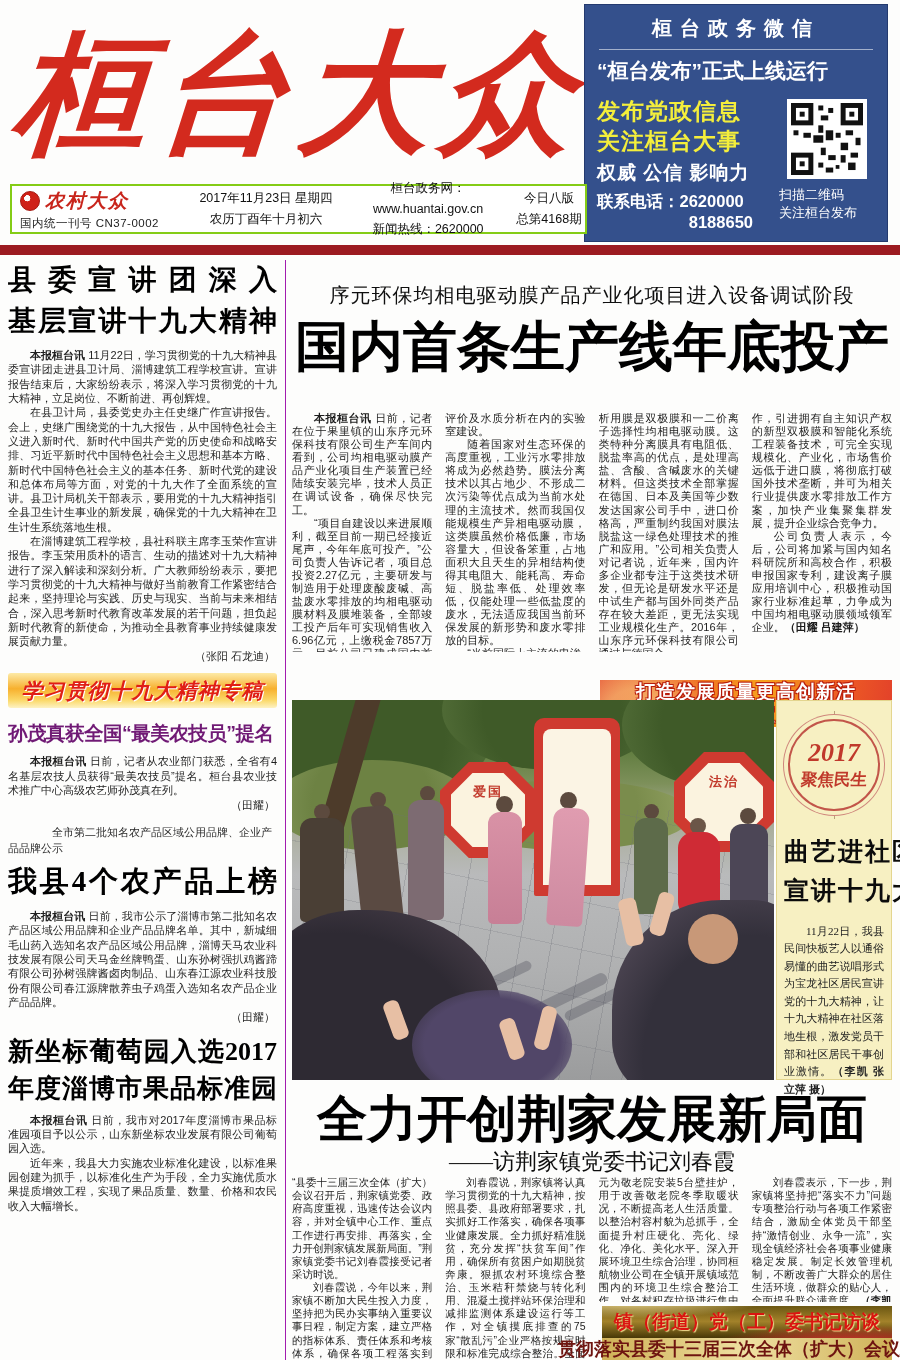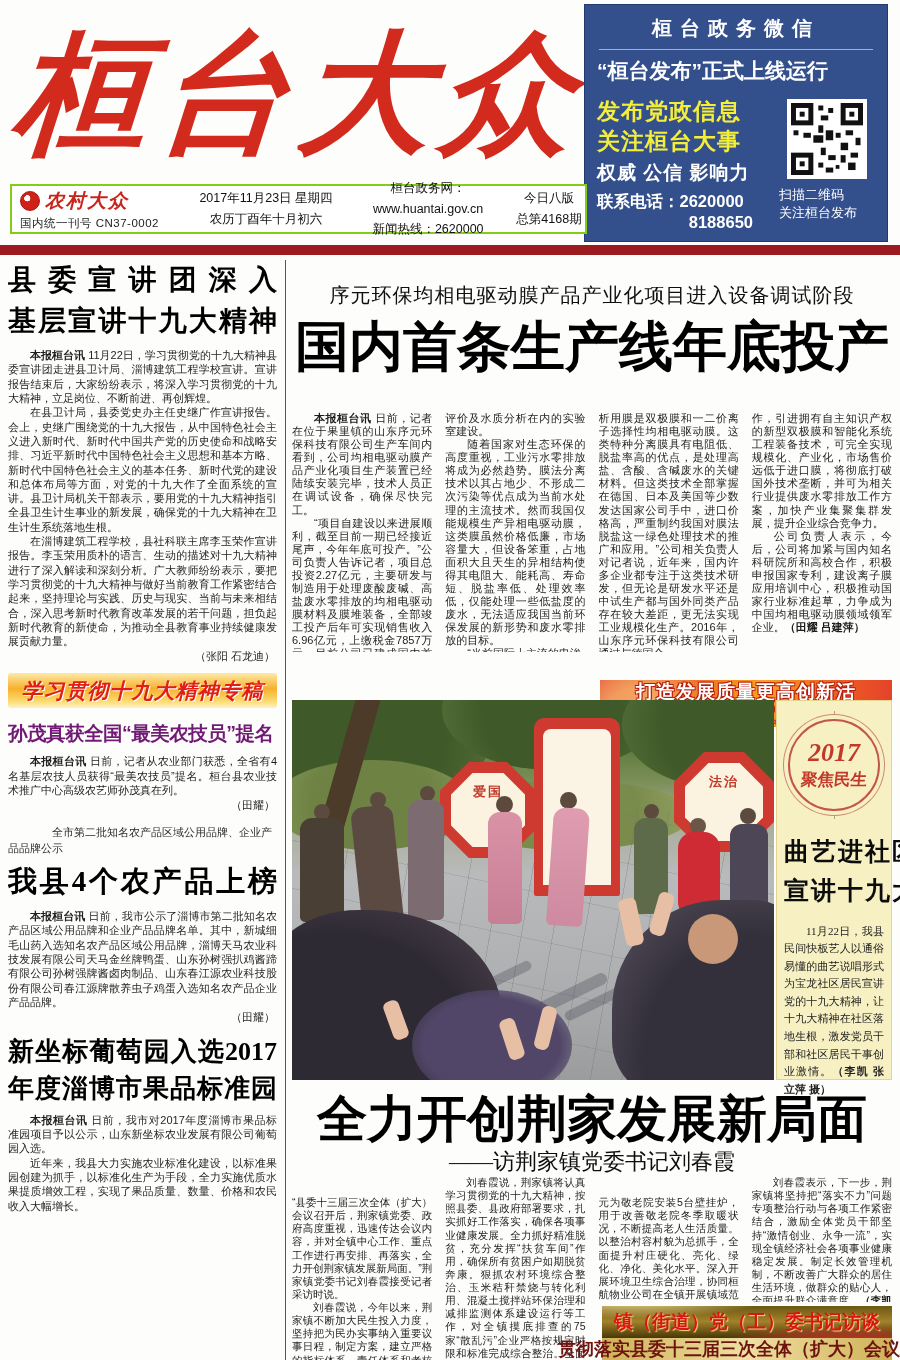--- a/index.html
+++ b/index.html
@@ -128,21 +128,21 @@
 
   
   .i-head { position:absolute; left:292px; top:1086px; width:600px; text-align:center;
       font-family:"Liberation Serif",serif; font-weight:bold; font-size:50px; color:#000; white-space:nowrap; }
   .i-sub { position:absolute; left:292px; top:1147px; width:600px; text-align:center;
       font-family:"Liberation Serif",serif; font-size:22px; color:#0d0d0d; }
   .icols { position:absolute; left:292px; top:1176px; width:600px; height:184px; display:flex; gap:13px; }
   .icol { flex:1; overflow:hidden; font-size:10.5px; line-height:1.25; text-align:justify; color:#1d1d1d; }
   .icol.short { height:126px; }
   .icol p { text-indent:2em; }
-  .icol p.cont { text-indent:0;margin-top:20px; }
+  .icol p.cont { text-indent:0; }
 
   .banner3 { position:absolute; left:602px; top:1306px; width:290px; height:54px; }
   .b3-top { height:32px;
       background:radial-gradient(ellipse at 85% 140%, #c7322a 0 16%, transparent 42%),
                  radial-gradient(ellipse at 10% -40%, #e8d188 0 14%, transparent 40%),
                  linear-gradient(180deg,#6b5713,#a3822a 48%,#473807);
       display:flex; align-items:center; justify-content:center;
       font-family:"Liberation Serif",serif; font-weight:bold; font-size:19px; color:#da1410;
       text-shadow:1px 1px 1px #f0d98e; white-space:nowrap; }
   .b3-bot { height:22px; background:linear-gradient(90deg,#cfb157,#efe0a2 50%,#cfb157);

